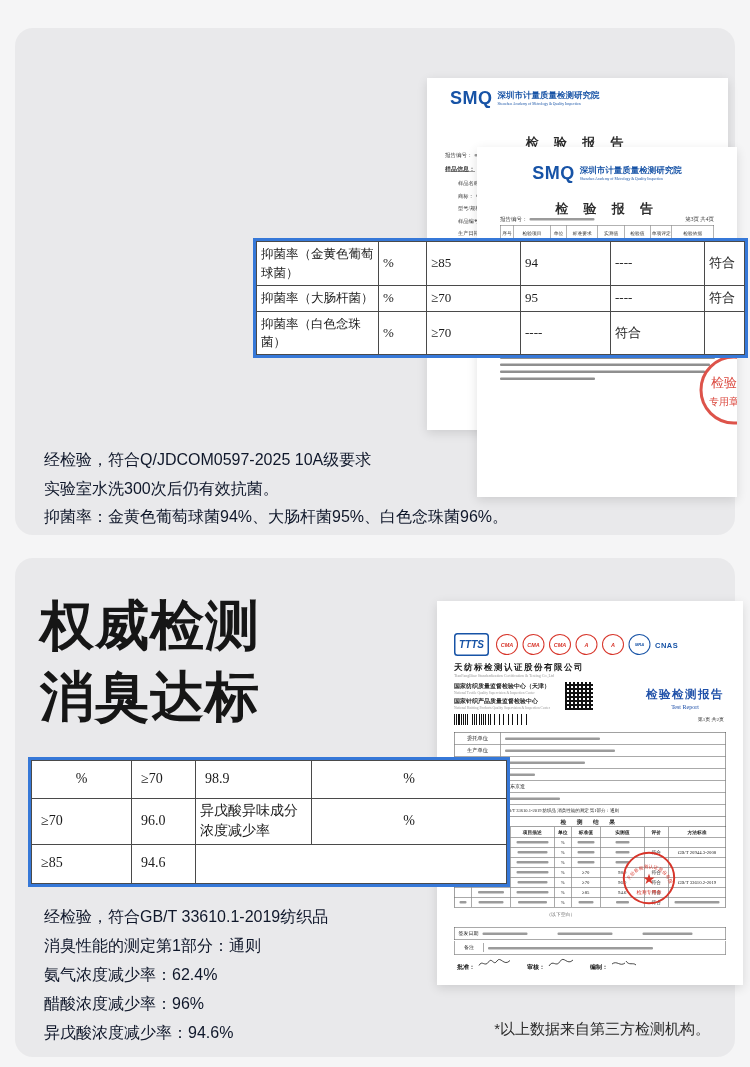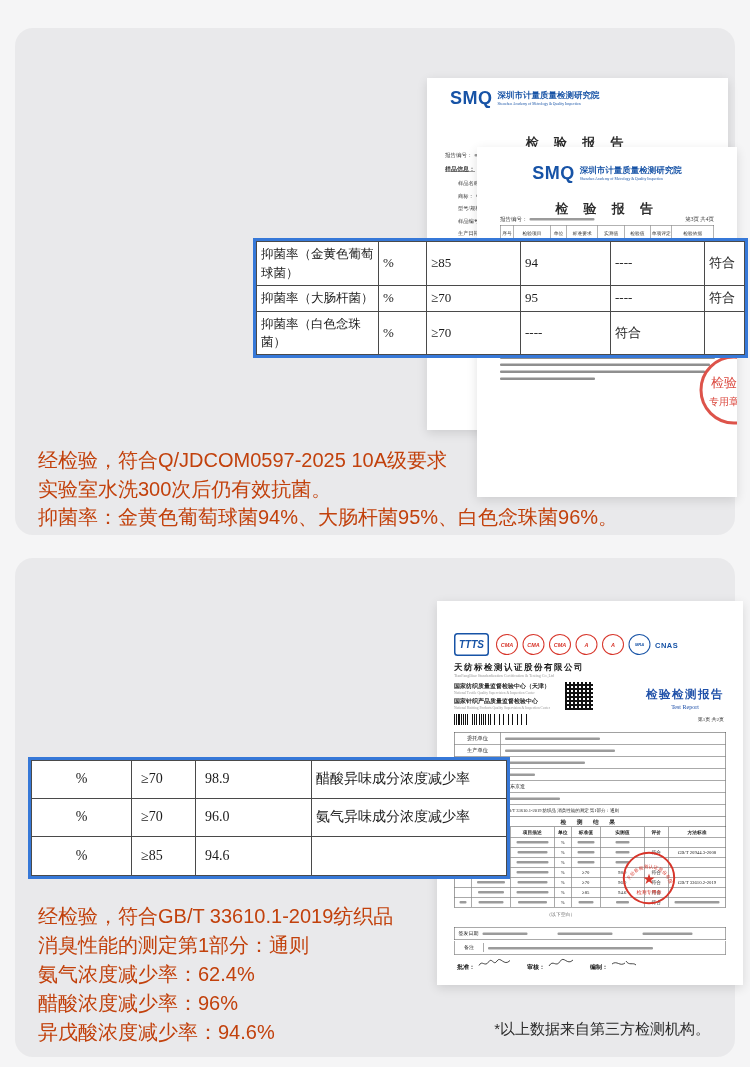--- a/index.html
+++ b/index.html
@@ -2,21 +2,21 @@
 <html><head>
 <meta charset="utf-8">
 <style>
   html,body{margin:0;padding:0;background:#f5f5f6;}
   .stage{position:relative;width:750px;height:1067px;background:#f5f5f6;overflow:hidden;
          font-family:"Liberation Sans","DejaVu Sans",sans-serif;color:#1c1c1c;}
   .card{position:absolute;left:15px;width:720px;background:#e9e9eb;border-radius:18px;}
   .card1{top:28px;height:507px;}
   .card2{top:558px;height:499px;}
   .h-big{position:absolute;font-size:54px;font-weight:700;line-height:71px;color:#161616;letter-spacing:1px;}
-  .summary{position:absolute;font-size:20px;line-height:28.5px;color:#c2410c;}
+  .summary{position:absolute;font-size:16px;line-height:28.5px;color:#0f172a;margin-left:6px;}
   .footnote{position:absolute;font-size:15px;color:#2a2a2a;}
 
   
   .doc{position:absolute;background:#fff;box-shadow:0 3px 10px rgba(0,0,0,.12);overflow:hidden;}
   .doc-a{left:412px;top:50px;width:301px;height:352px;}
   .doc-b{left:462px;top:119px;width:260px;height:350px;z-index:2;}
   .doc-c{left:422px;top:43px;width:306px;height:384px;}
   .half{position:absolute;left:0;top:0;width:200%;height:200%;transform:scale(.5);transform-origin:0 0;
         font-family:"Liberation Serif","DejaVu Serif",serif;}
 
@@ -230,20 +230,24 @@
 
     <div class="summary" style="left:23px;top:418px;">
       <div>经检验，符合Q/JDCOM0597-2025 10A级要求</div>
       <div>实验室水洗300次后仍有效抗菌。</div>
       <div>抑菌率：金黄色葡萄球菌94%、大肠杆菌95%、白色念珠菌96%。</div>
     </div>
   </section>
 
   <section class="card card2">
 
+    <div class="h-big" style="left:25px;top:32px;">
+      <div>权威检测</div>
+      <div>消臭达标</div>
+    </div>
 
     <div class="doc doc-c">
       <div class="c-in">
         <div class="c-top">
           <div class="tts-box">TTTS</div>
           <div class="mks">
             <span class="mk">CMA</span>
             <span class="mk">CMA</span>
             <span class="mk">CMA</span>
             <span class="mk">A</span>
@@ -472,25 +476,24 @@
             </svg></span>
         </div>
       </div>
     </div>
 
     <div class="callout co2">
       <div class="tbl t2">
         <div class="c-unit">%</div>
         <div class="c-std">≥70</div>
         <div class="c-val">98.9</div>
-        <div class="c-item">醋酸异味成分浓度减少率</div>
         <div class="c-unit">%</div>
         <div class="c-std">≥70</div>
         <div class="c-val">96.0</div>
-        <div class="c-item">氨气异味成分浓度减少率</div>
+        <div class="c-item">异戊酸异味成分浓度减少率</div>
         <div class="c-unit">%</div>
         <div class="c-std">≥85</div>
         <div class="c-val">94.6</div>
       </div>
     </div>
 
     <div class="summary" style="left:23px;top:344px;line-height:29px;">
       <div>经检验，符合GB/T 33610.1-2019纺织品</div>
       <div>消臭性能的测定第1部分：通则</div>
       <div>氨气浓度减少率：62.4%</div>

